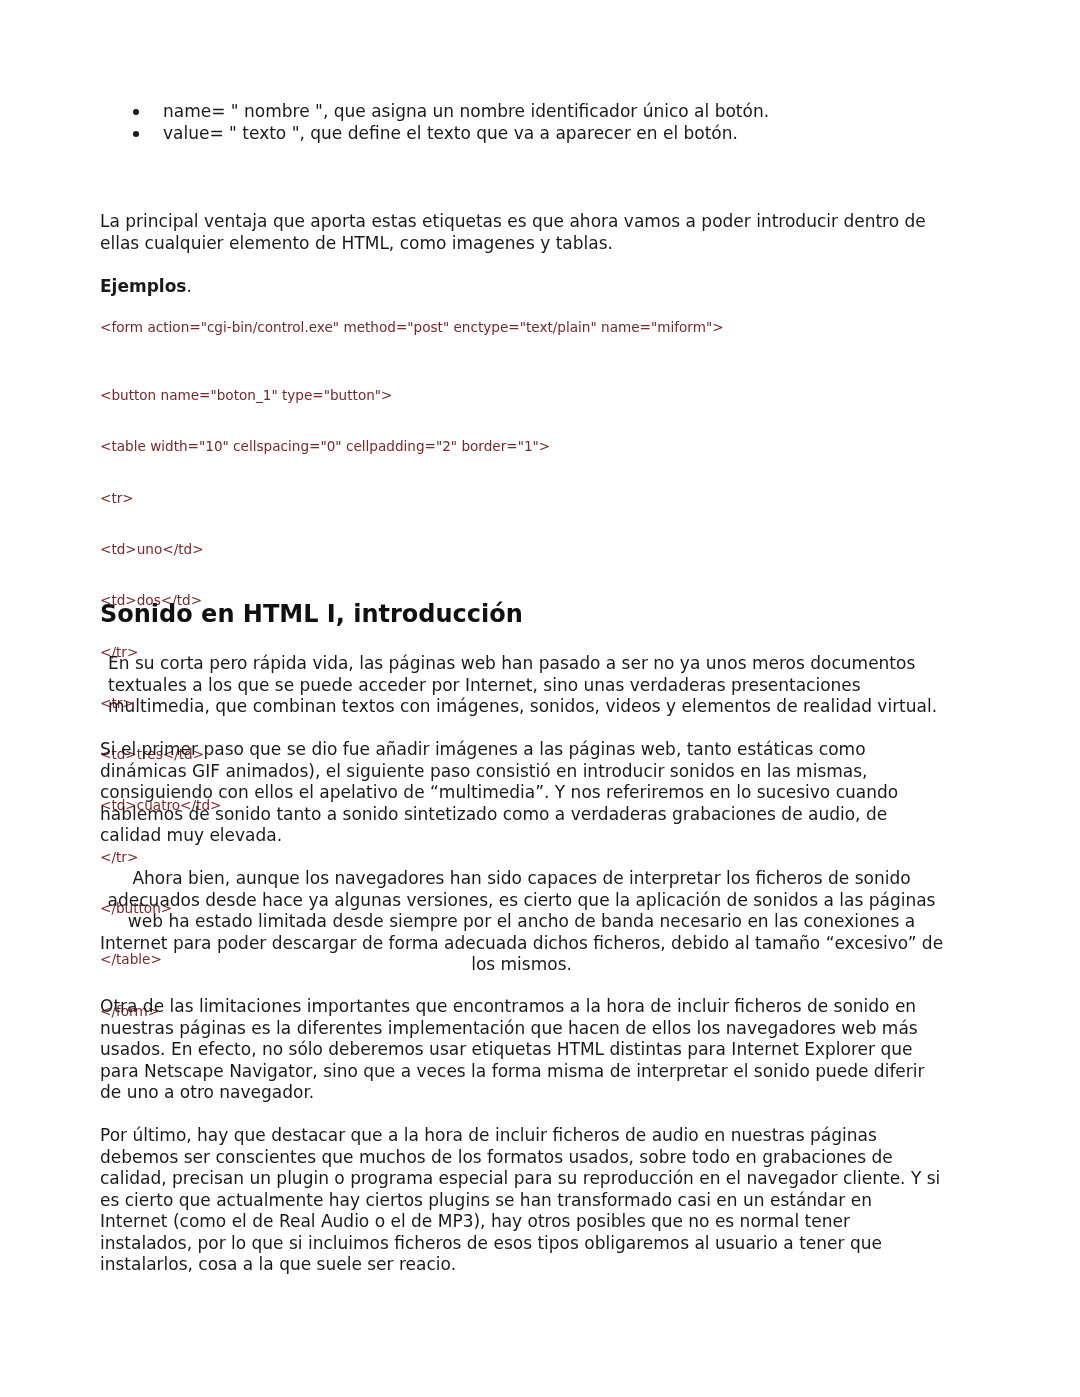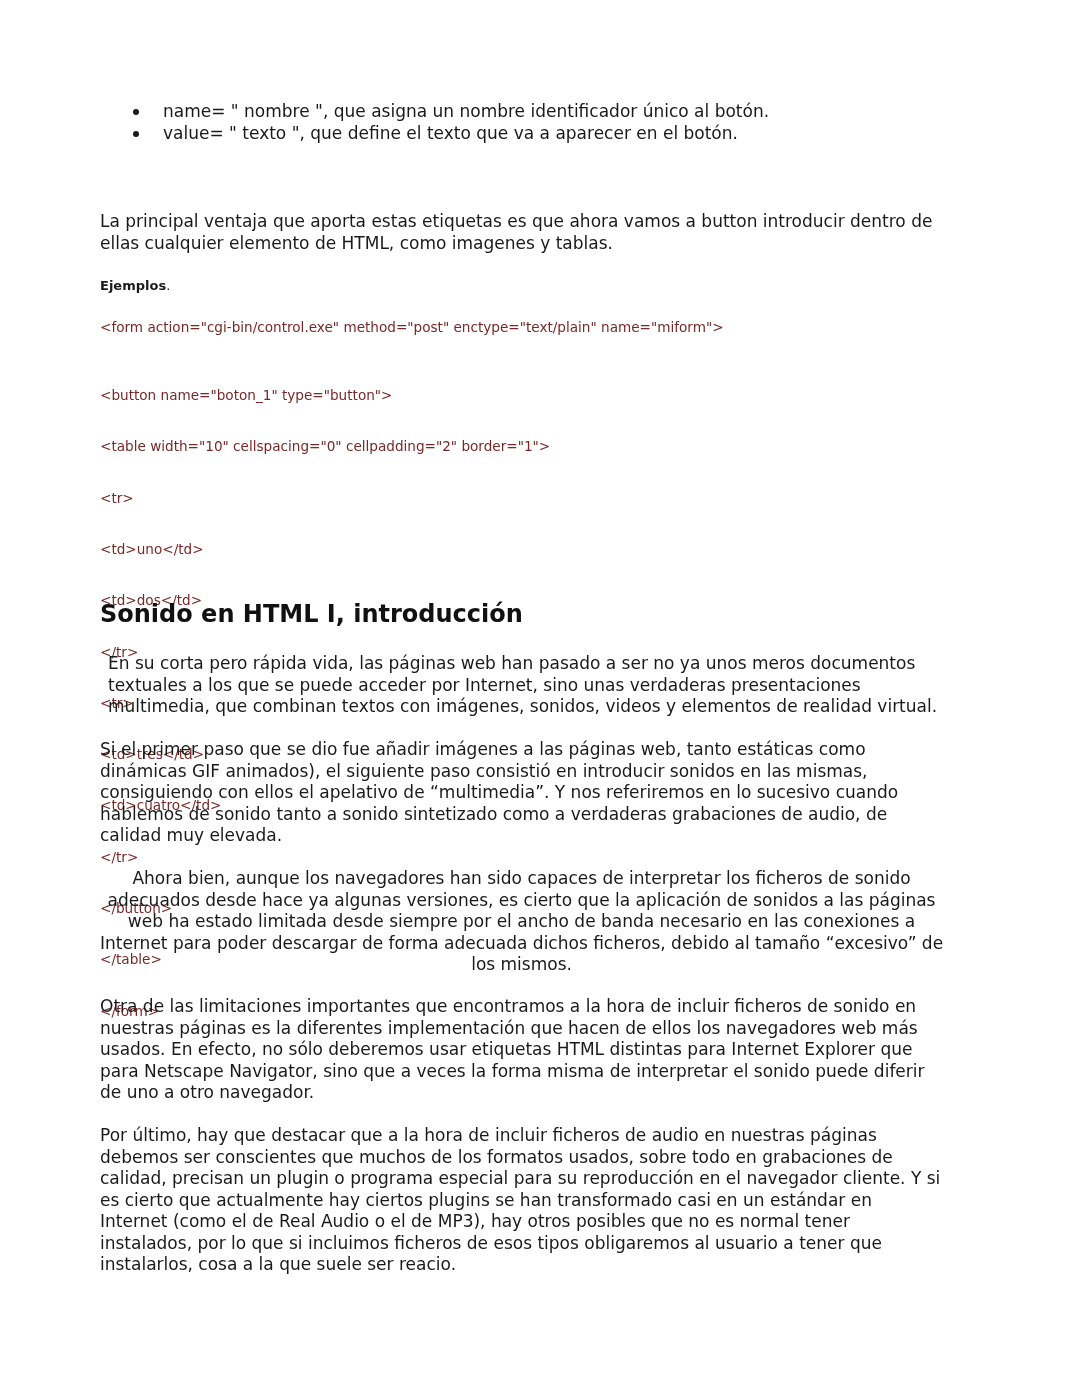--- a/index.html
+++ b/index.html
@@ -50,21 +50,21 @@
       left: 0;
       font-size: 17px;
       line-height: 21.5px;
       margin: 0;
       white-space: pre-line;
     }
     .bold-label {
       position: absolute;
       left: 0;
       top: 275px;
-      font-size: 13px;
+      font-size: 17px;
       line-height: 22px;
       font-weight: bold;
     }
     .bold-label .dot-after {
       font-weight: normal;
     }
     .code {
       position: absolute;
       left: 0;
       margin: 0;
@@ -95,21 +95,21 @@
     <li>
       <span class="dot"></span>
       <span>name= " nombre ", que asigna un nombre identificador único al botón.</span>
     </li>
     <li>
       <span class="dot"></span>
       <span>value= " texto ", que define el texto que va a aparecer en el botón.</span>
     </li>
   </ul>
 
-  <p class="para" style="top:211px;">La principal ventaja que aporta estas etiquetas es que ahora vamos a button introducir dentro de
+  <p class="para" style="top:211px;">La principal ventaja que aporta estas etiquetas es que ahora vamos a poder introducir dentro de
 ellas cualquier elemento de HTML, como imagenes y tablas.</p>
 
   <div class="bold-label">
     <span>Ejemplos</span><span class="dot-after">.</span>
   </div>
 
   <div class="code" style="top:319px;">&lt;form action="cgi-bin/control.exe" method="post" enctype="text/plain" name="miform"&gt;</div>
 
   <div class="code" style="top:353px;">
     <div>&lt;button name="boton_1" type="button"&gt;</div>

